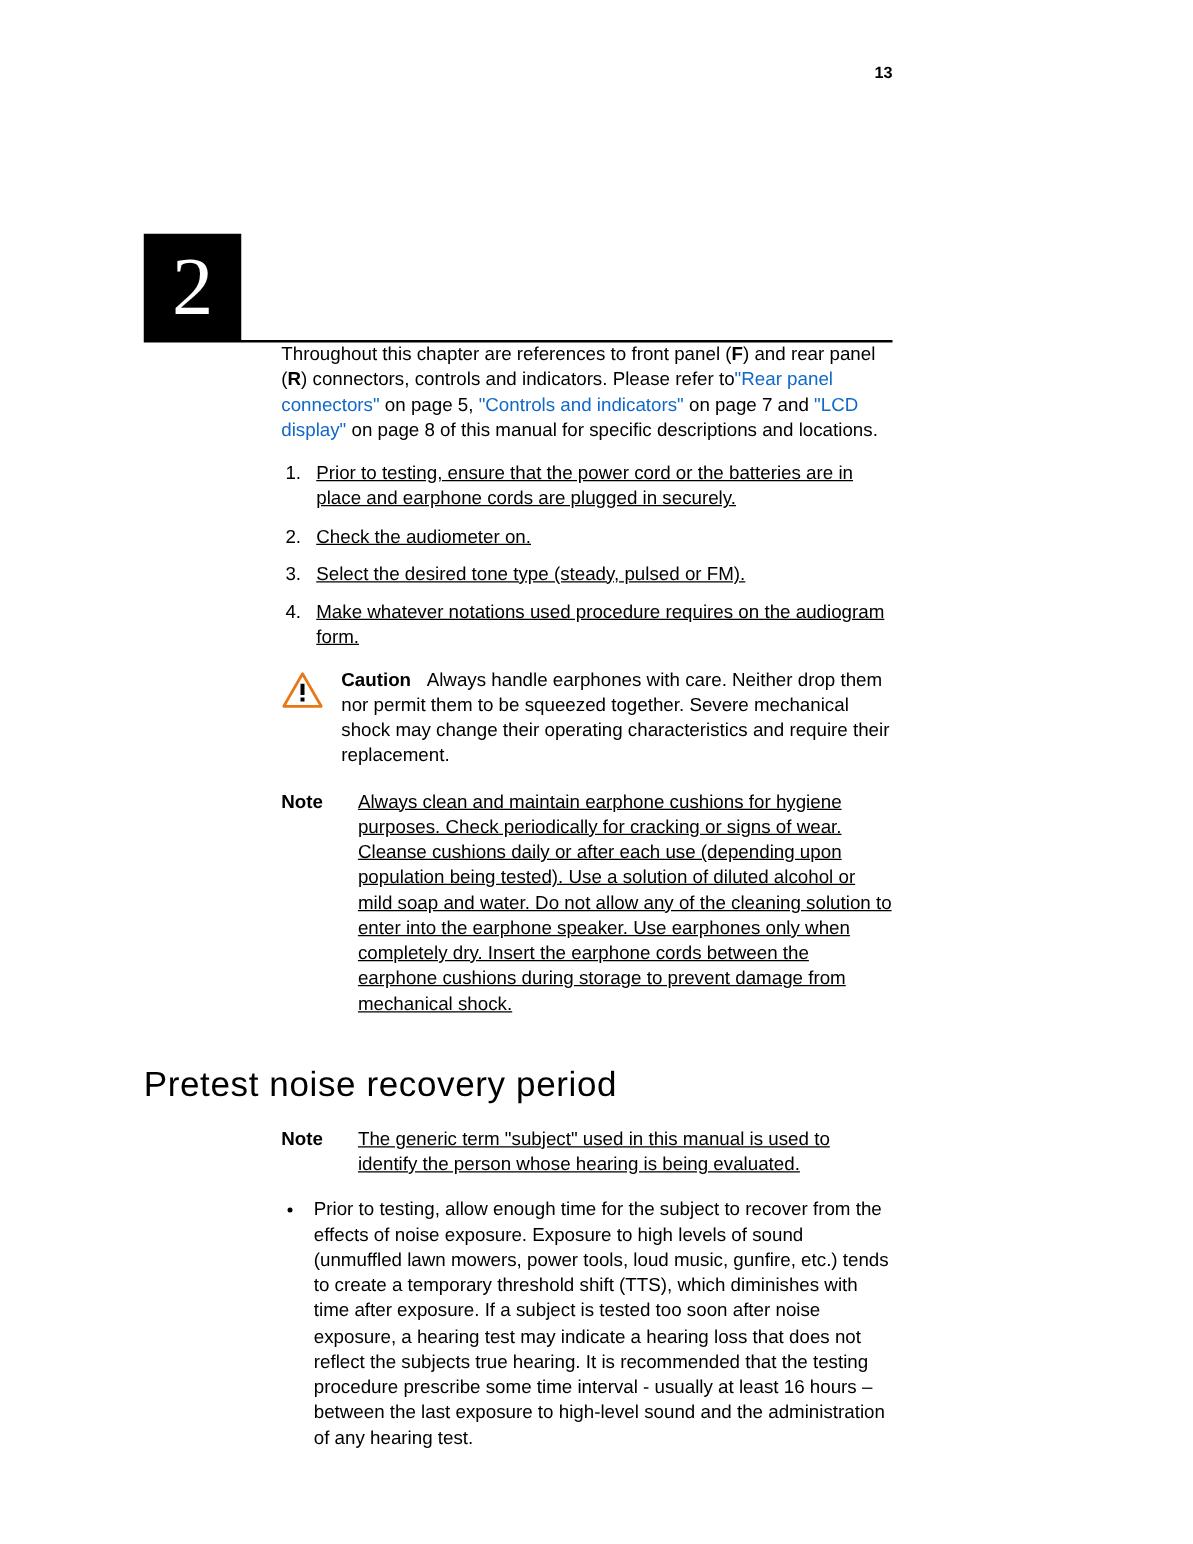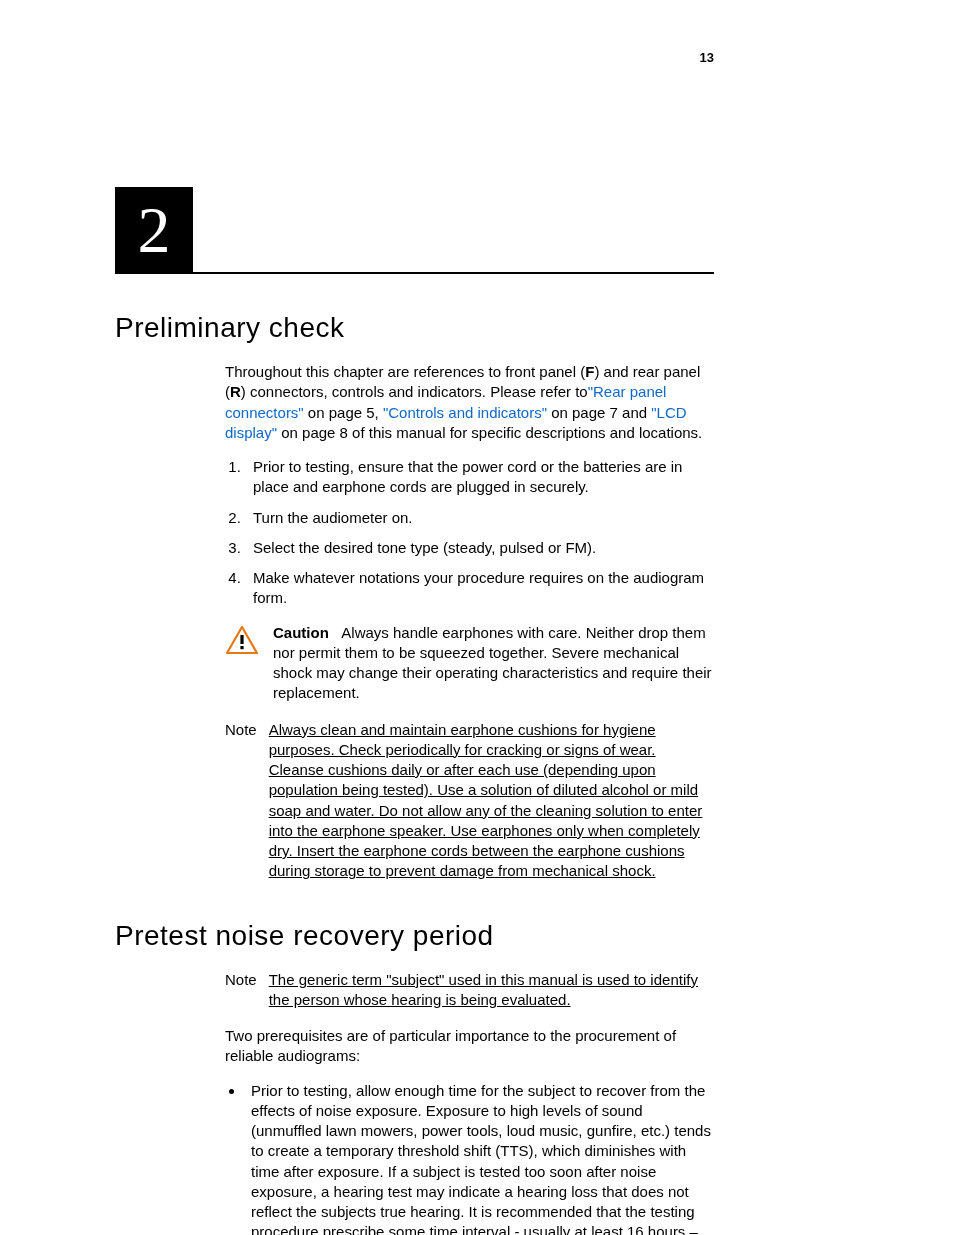--- a/index.html
+++ b/index.html
@@ -71,20 +71,21 @@
   .para {
     margin: 0 0 14px 0;
   }
   .link {
     color: #1068c8;
     text-decoration: none;
   }
   ol.steps {
     margin: 12px 0 14px 0;
     padding-left: 20px;
+    text-decoration: underline;
   }
   ol.steps li {
     padding-left: 8px;
     margin-bottom: 10px;
   }
   .callout {
     display: flex;
     align-items: flex-start;
     margin-bottom: 16px;
   }
@@ -98,23 +99,23 @@
   }
   .callout-label {
     font-weight: bold;
   }
   .note-row {
     display: flex;
     align-items: flex-start;
     margin-bottom: 16px;
   }
   .note-label {
-    font-weight: normal;
+    font-weight: bold;
     flex: 0 0 auto;
-    margin-right: 12px;
+    margin-right: 28px;
   }
   .note-body {
     flex: 1 1 auto;
     text-decoration: underline;
   }
   ul.bullets {
     list-style: disc;
     margin: 0 0 2px 0;
     padding-left: 20px;
   }
@@ -130,32 +131,31 @@
 <div class="page">
 
   <div class="page-number">13</div>
 
   <div class="chapter-head">
     <div class="chapter-box">
       <span>2</span>
     </div>
   </div>
 
-  <div class="section-title">Preliminary check</div>
 
   <div class="content">
     <p class="para">
       <span>Throughout this chapter are references to front panel (</span><b>F</b><span>) and rear panel (</span><b>R</b><span>) connectors, controls and indicators. Please refer to</span><a href="#" class="link">"Rear panel connectors"</a><span> on page 5, </span><a href="#" class="link">"Controls and indicators"</a><span> on page 7 and </span><a href="#" class="link">"LCD display"</a><span> on page 8 of this manual for specific descriptions and locations.</span>
     </p>
 
     <ol class="steps">
       <li>Prior to testing, ensure that the power cord or the batteries are in place and earphone cords are plugged in securely.</li>
-      <li>Turn the audiometer on.</li>
+      <li>Check the audiometer on.</li>
       <li>Select the desired tone type (steady, pulsed or FM).</li>
-      <li>Make whatever notations your procedure requires on the audiogram form.</li>
+      <li>Make whatever notations used procedure requires on the audiogram form.</li>
     </ol>
 
     <div class="callout">
       <span class="caution-icon">
         <svg width="34" height="30" viewBox="0 0 34 30">
           <polygon points="17,2 32,28 2,28" fill="none" stroke="#e67817" stroke-width="2.2" stroke-linejoin="round"></polygon>
           <rect x="15.4" y="10" width="3.2" height="9" fill="#000"></rect>
           <rect x="15.4" y="21" width="3.2" height="3.2" fill="#000"></rect>
         </svg>
       </span>
@@ -172,20 +172,19 @@
 
   <div class="section-title">Pretest noise recovery period</div>
 
   <div class="content">
 
     <div class="note-row">
       <div class="note-label">Note</div>
       <div class="note-body">The generic term "subject" used in this manual is used to identify the person whose hearing is being evaluated.</div>
     </div>
 
-    <p class="para">Two prerequisites are of particular importance to the procurement of reliable audiograms:</p>
 
     <ul class="bullets">
       <li>Prior to testing, allow enough time for the subject to recover from the effects of noise exposure. Exposure to high levels of sound (unmuffled lawn mowers, power tools, loud music, gunfire, etc.) tends to create a temporary threshold shift (TTS), which diminishes with time after exposure. If a subject is tested too soon after noise exposure, a hearing test may indicate a hearing loss that does not reflect the subjects true hearing. It is recommended that the testing procedure prescribe some time interval - usually at least 16 hours – between the last exposure to high-level sound and the administration of any hearing test.</li>
     </ul>
   </div>
 
 </div>
 
 </body></html>

